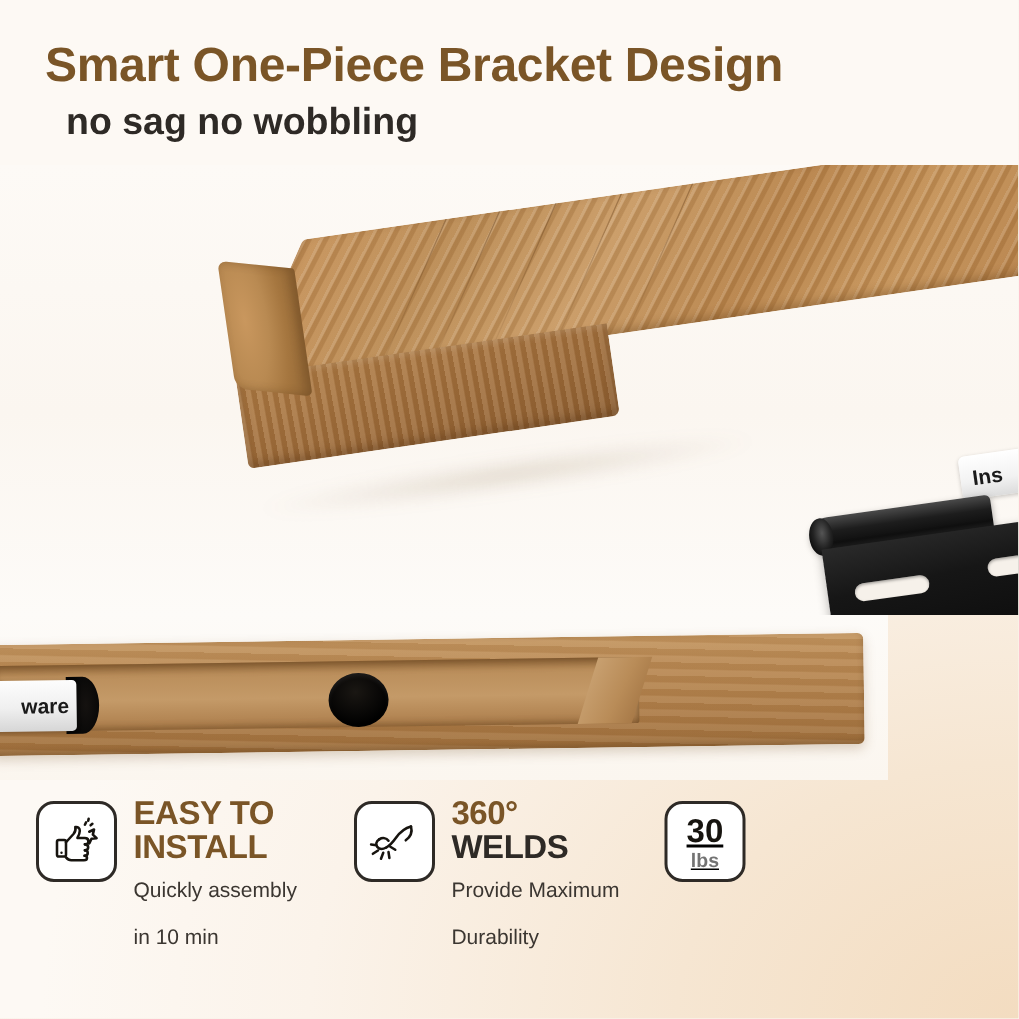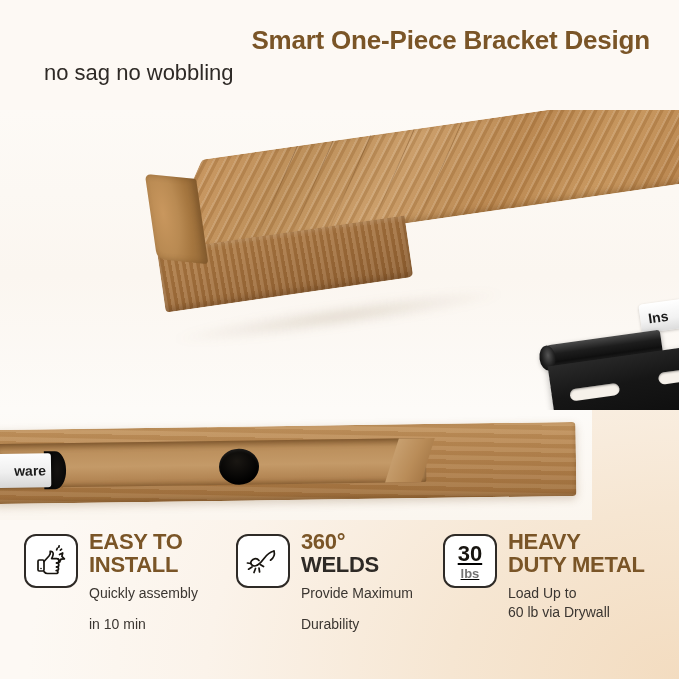--- a/index.html
+++ b/index.html
@@ -11,25 +11,25 @@
   .stage{
     position:relative;width:679px;height:679px;overflow:hidden;
     background:
       radial-gradient(120% 90% at 100% 100%, #f3dcc0 0%, #f6e6d2 28%, #fbf3ea 58%, #fdf9f4 80%),
       linear-gradient(160deg,#fdf8f2 0%, #fbf4ec 40%, #f7e8d7 100%);
   }
 
   
   .header{position:absolute;left:30px;top:26px;width:620px;}
   .h-title{
-    font-size:26px;font-weight:bold;color:#7a5527;letter-spacing:-0.2px;
-    line-height:1.12;white-space:nowrap;text-align:right;
+    font-size:32px;font-weight:bold;color:#7a5527;letter-spacing:-0.2px;
+    line-height:1.12;white-space:nowrap;
   }
   .h-sub{
-    font-size:22px;font-weight:normal;color:#2e2a26;margin-top:5px;margin-left:14px;
+    font-size:25px;font-weight:bold;color:#2e2a26;margin-top:5px;margin-left:14px;
     line-height:1.15;white-space:nowrap;
   }
 
   
   .photo-top{
     position:absolute;left:0;top:110px;width:679px;height:300px;overflow:hidden;
     background:linear-gradient(180deg,#fdfaf6 0%,#fbf6f0 55%,#fdfbf8 100%);
   }
 
   
@@ -287,22 +287,16 @@
       </div>
     </div>
 
     <div class="feature f3">
       <div class="ficon">
         <div class="lbsbox">
           <span class="lbs-num">30</span>
           <span class="lbs-unit">lbs</span>
         </div>
       </div>
-      <div class="ftext">
-        <div class="ftitle t-brown">HEAVY</div>
-        <div class="ftitle t-brown">DUTY METAL</div>
-        <div class="fdesc">Load Up to</div>
-        <div class="fdesc" style="margin-top:0;">60 lb via Drywall</div>
-      </div>
     </div>
 
   </div>
 </div>
 
 </body></html>

